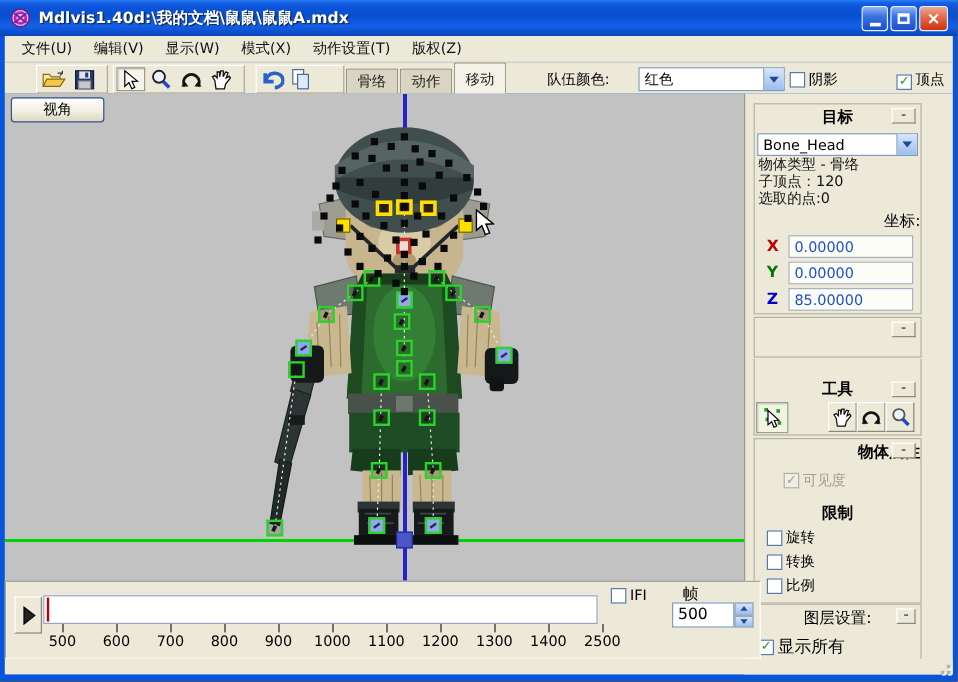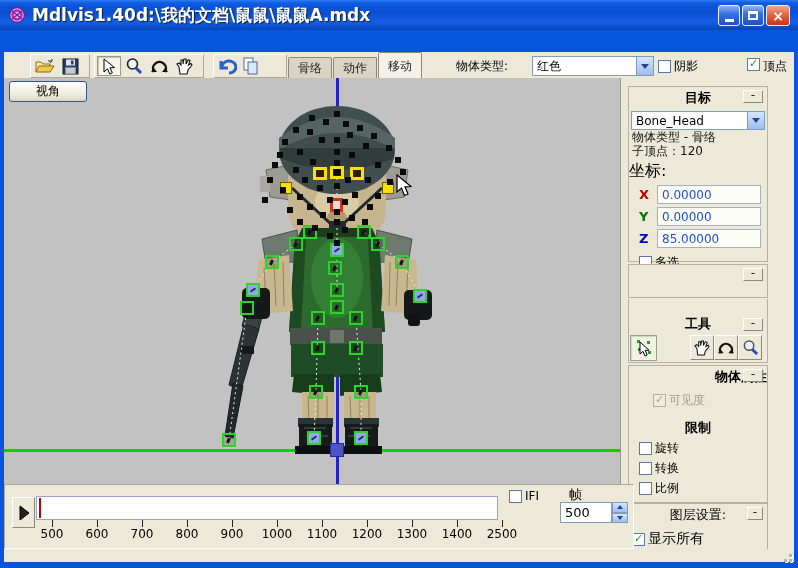--- a/index.html
+++ b/index.html
@@ -4,21 +4,21 @@
 <style>
   html,body{margin:0;padding:0;background:#555;}
   *{box-sizing:border-box;font-family:"DejaVu Sans","Liberation Sans",sans-serif;}
   #win{position:relative;width:798px;height:568px;background:#0855dd;overflow:hidden;
        box-shadow:0 2px 8px rgba(0,0,0,.5);}
   
   #titlebar{position:absolute;left:0;top:0;width:798px;height:30px;
     background:linear-gradient(180deg,#2a80f2 0%,#1660e6 8%,#0b53d8 22%,#0a4fd0 45%,#1560e8 72%,#0c4ecb 90%,#0843b5 100%);
     display:flex;align-items:center;color:#fff;}
   #app-icon{width:18px;height:18px;margin:0 6px 0 8px;flex:none;}
-  #title-text{font-size:17px;font-weight:bold;text-shadow:1px 1px 1px #123;white-space:nowrap;}
+  #title-text{font-size:13px;font-weight:bold;text-shadow:1px 1px 1px #123;white-space:nowrap;}
   #win-controls{position:absolute;right:8px;top:5px;display:flex;gap:2px;}
   .win-btn{width:22px;height:21px;border-radius:3px;border:1px solid #e8f0ff;
     background:linear-gradient(180deg,#8fb4f4 0%,#3a72e0 40%,#1c50c8 100%);
     color:#fff;display:flex;align-items:center;justify-content:center;font-size:12px;line-height:1;}
   .win-btn.close{background:linear-gradient(180deg,#f2a68c 0%,#e36848 45%,#cc3410 100%);width:24px;font-size:14px;font-weight:bold;}
   .win-btn .mingl{display:block;width:9px;height:3px;background:#fff;margin-top:9px;}
   .win-btn .maxgl{display:block;width:10px;height:9px;border:2px solid #fff;border-top-width:3px;}
   
   #menubar{position:absolute;left:4px;top:30px;width:790px;height:22px;background:#ece9d8;
     display:flex;align-items:center;padding-left:6px;gap:2px;border-bottom:1px solid #e0dcc8;}
@@ -43,21 +43,21 @@
   .chev{width:0;height:0;border-left:4px solid transparent;border-right:4px solid transparent;border-top:5px solid #1c4a8c;}
   
   .cb{width:13px;height:13px;background:#fff;border:1px solid #5a77a8;position:relative;flex:none;}
   .cb.checked::after{content:"✓";position:absolute;left:1px;top:-2px;font-size:11px;font-weight:bold;color:#21a121;}
   .cb.disabled{background:#f0eee2;border-color:#b2afa0;}
   .cb.disabled::after{color:#a3a094;}
   .cblabel{font-size:12px;margin-left:3px;}
   .radio{width:12px;height:12px;border-radius:50%;background:#fff;border:1px solid #5a77a8;position:relative;flex:none;}
   .radio.sel::after{content:"";position:absolute;left:3px;top:3px;width:4px;height:4px;border-radius:50%;background:#21a121;}
   #cb-shadow-row{position:absolute;left:654px;top:6px;display:flex;align-items:center;}
-  #cb-vertex-row{position:absolute;left:727px;top:6px;display:flex;align-items:flex-start;padding-left:16px;}
+  #cb-vertex-row{position:absolute;left:727px;top:6px;display:flex;align-items:flex-end;padding-left:16px;}
   
   #viewport{position:absolute;left:4px;top:78px;width:616px;height:406px;background:#c2c2c2;overflow:hidden;}
   #view-btn{position:absolute;left:5px;top:3px;width:78px;height:21px;font-size:12px;
     border:1px solid #35568c;border-radius:3px;background:linear-gradient(180deg,#ffffff,#f2f0e2 55%,#dcd8c4);
     display:flex;align-items:center;justify-content:center;}
   .mk{position:absolute;}
   .mk.b{width:14px;height:14px;border:2px solid #2bd32b;background:rgba(10,30,10,.18);}
   .mk.b::after{content:"";position:absolute;left:3px;top:3px;width:3px;height:5px;background:#101810;transform:rotate(25deg);}
   .mk.bg{width:14px;height:14px;border:2px solid #2bd32b;background:#93a7ef;}
   .mk.bg::after{content:"";position:absolute;left:2px;top:4px;width:6px;height:2px;background:#203050;transform:rotate(-35deg);}
@@ -71,21 +71,21 @@
   .gbox{position:absolute;left:7px;width:140px;border:1px solid #b5b2a1;background:#ece9d8;}
   .gtitle{font-size:13px;font-weight:bold;text-align:center;padding-top:2px;}
   .gtitle.left{text-align:right;padding-left:4px;}
   .minus-btn{position:absolute;right:4px;top:3px;width:20px;height:13px;font-size:12px;line-height:9px;text-align:center;
     background:#ece9d8;border:1px solid;border-color:#fff #8a8878 #8a8878 #fff;color:#223;}
   .combo2{margin:4px 2px 0 2px;height:19px;background:#fff;border:1px solid #7f9db9;display:flex;align-items:center;}
   .combo2 .val{flex:1;font-size:12px;padding-left:4px;}
   .combo2 .arrow{width:17px;height:17px;border-left:1px solid #7f9db9;background:linear-gradient(180deg,#d7e6fb,#9dbcf0);
     display:flex;align-items:center;justify-content:center;}
   .infoline{font-size:12px;padding-left:3px;line-height:14px;color:#111;}
-  .coords-label{font-size:16px;text-align:left;margin-top:3px;}
+  .coords-label{font-size:13px;text-align:right;margin-top:3px;}
   .coord-row{display:flex;align-items:center;margin:3px 6px 0 10px;gap:6px;}
   .coord-axis{font-size:13px;font-weight:bold;width:12px;}
   .coord-input{flex:1;height:19px;background:#fdfdf8;border:1px solid #a6b0c0;font-size:12px;color:#1d4ed8;
     display:flex;align-items:center;padding-left:4px;}
   .cbrow{display:flex;align-items:center;margin:6px 0 4px 10px;}
   .radiorow{display:flex;align-items:center;padding:3px 2px 4px 2px;}
   .radioopt{display:flex;align-items:center;margin-right:6px;}
   .radioopt .rlabel{font-size:13px;font-weight:bold;margin-left:2px;}
   .radioopt.focus .rlabel{outline:1px dotted #444;}
   .toolrow{display:flex;align-items:flex-start;padding:2px 4px 24px 1px;}
@@ -134,20 +134,28 @@
         <div class="win-btn">
           <span class="mingl"></span>
         </div>
         <div class="win-btn">
           <span class="maxgl"></span>
         </div>
         <div class="win-btn close">×</div>
       </div>
   </div>
 
+  <div id="menubar">
+      <div class="menu-item">文件(U)</div>
+      <div class="menu-item">编辑(V)</div>
+      <div class="menu-item">显示(W)</div>
+      <div class="menu-item">模式(X)</div>
+      <div class="menu-item">动作设置(T)</div>
+      <div class="menu-item">版权(Z)</div>
+    </div>
 
   <div id="toolbar">
     <div class="tbgroup" style="left:26px;width:60px;">
       <div class="tbtn">
         <svg width="20" height="16" viewBox="0 0 20 16">
           <path d="M1 14 L1 4 L6 4 L8 6 L15 6 L15 8" fill="#f8e8a0" stroke="#8a6a10"></path>
           <path d="M1 14 L4 8 L19 8 L15 14 Z" fill="#f4c84a" stroke="#8a6a10"></path>
           <path d="M13 3 L17 3 L17 1 M17 3 L15 5" stroke="#333" fill="none"></path>
         </svg>
       </div>
@@ -202,21 +210,21 @@
       </div>
       <div class="tbtn"></div>
     </div>
 
     <div id="tabstrip">
         <div class="tab">骨络</div>
         <div class="tab">动作</div>
         <div class="tab active">移动</div>
       </div>
 
-    <span id="teamcolor-label">物体类型:</span>
+    <span id="teamcolor-label">队伍颜色:</span>
     <div class="combo">
       <span class="val">红色</span>
       <span class="arrow">
           <span class="chev"></span>
         </span>
     </div>
 
     <div id="cb-shadow-row">
       <span class="cb"></span>
       <span class="cblabel">阴影</span>
@@ -408,20 +416,21 @@
       <div class="minus-btn">-</div>
       <div class="combo2">
         <span class="val">Bone_Head</span>
         <span class="arrow">
             <span class="chev"></span>
           </span>
       </div>
       <div id="target-info">
           <div class="infoline">物体类型 - 骨络</div>
           <div class="infoline">子顶点：120</div>
+          <div class="infoline">选取的点:0</div>
         </div>
       <div class="coords-label">坐标:</div>
       <div id="coord-rows">
           <div class="coord-row">
             <span class="coord-axis" style="color: rgb(192, 0, 0);">X</span>
             <div class="coord-input">0.00000</div>
           </div>
           <div class="coord-row">
             <span class="coord-axis" style="color: rgb(0, 120, 0);">Y</span>
             <div class="coord-input">0.00000</div>

